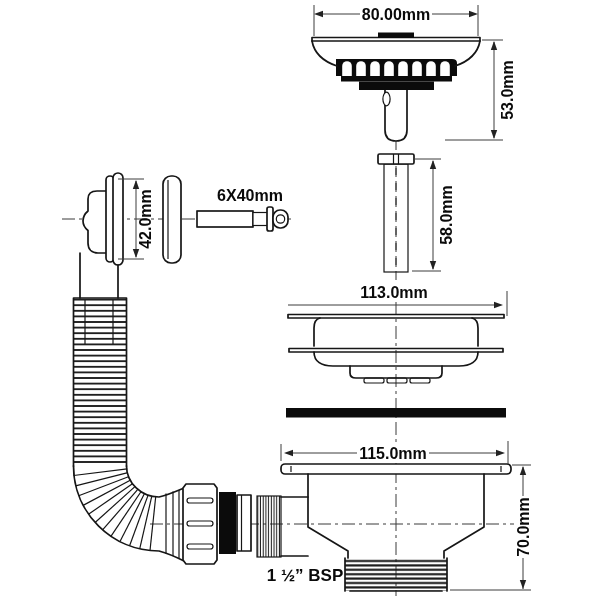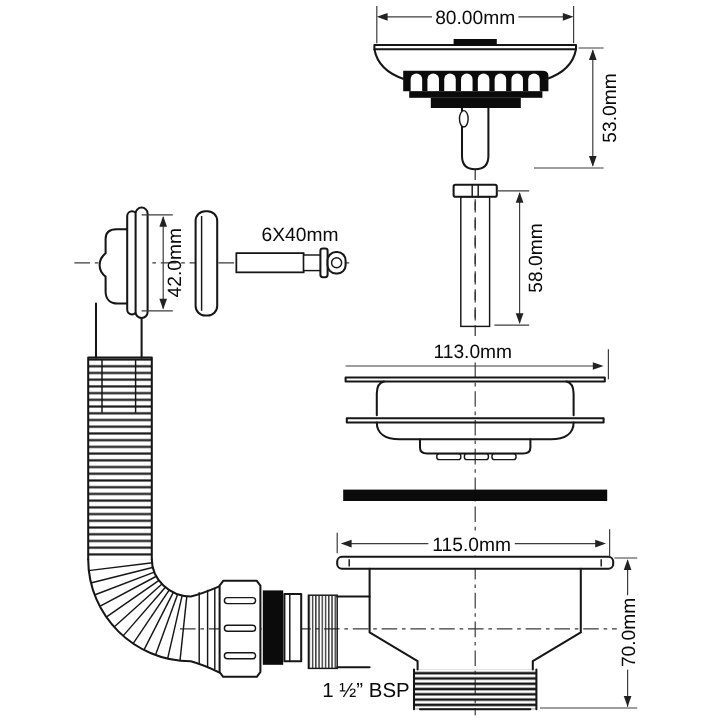--- a/index.html
+++ b/index.html
@@ -1,17 +1,17 @@
 <!DOCTYPE html>
 <html><head>
 <meta charset="utf-8">
 <style>
   html,body{margin:0;padding:0;background:#fff;}
   .stage{position:relative;width:600px;height:600px;background:#ffffff;overflow:hidden;
-         font-family:"Liberation Sans", sans-serif;}
+         font-family:"Liberation Sans", sans-serif;font-weight:bold;}
   svg{display:block;}
   text{font-family:"Liberation Sans", sans-serif; fill:#0a0a0a;}
   .dimtxt{font-size:16px;}
   .bsptxt{font-size:17px;}
   .part{stroke:#161616;fill:none;stroke-width:1.7;stroke-linecap:round;stroke-linejoin:round;}
   .partthin{stroke:#161616;fill:none;stroke-width:1.2;}
   .solid{fill:#0b0b0b;stroke:none;}
   .dim{stroke:#3d3d3d;stroke-width:1;fill:none;}
   .arr{fill:#222;stroke:none;}
   .cline{stroke:#3a3a3a;stroke-width:1;fill:none;stroke-dasharray:13 4 3 4;}

